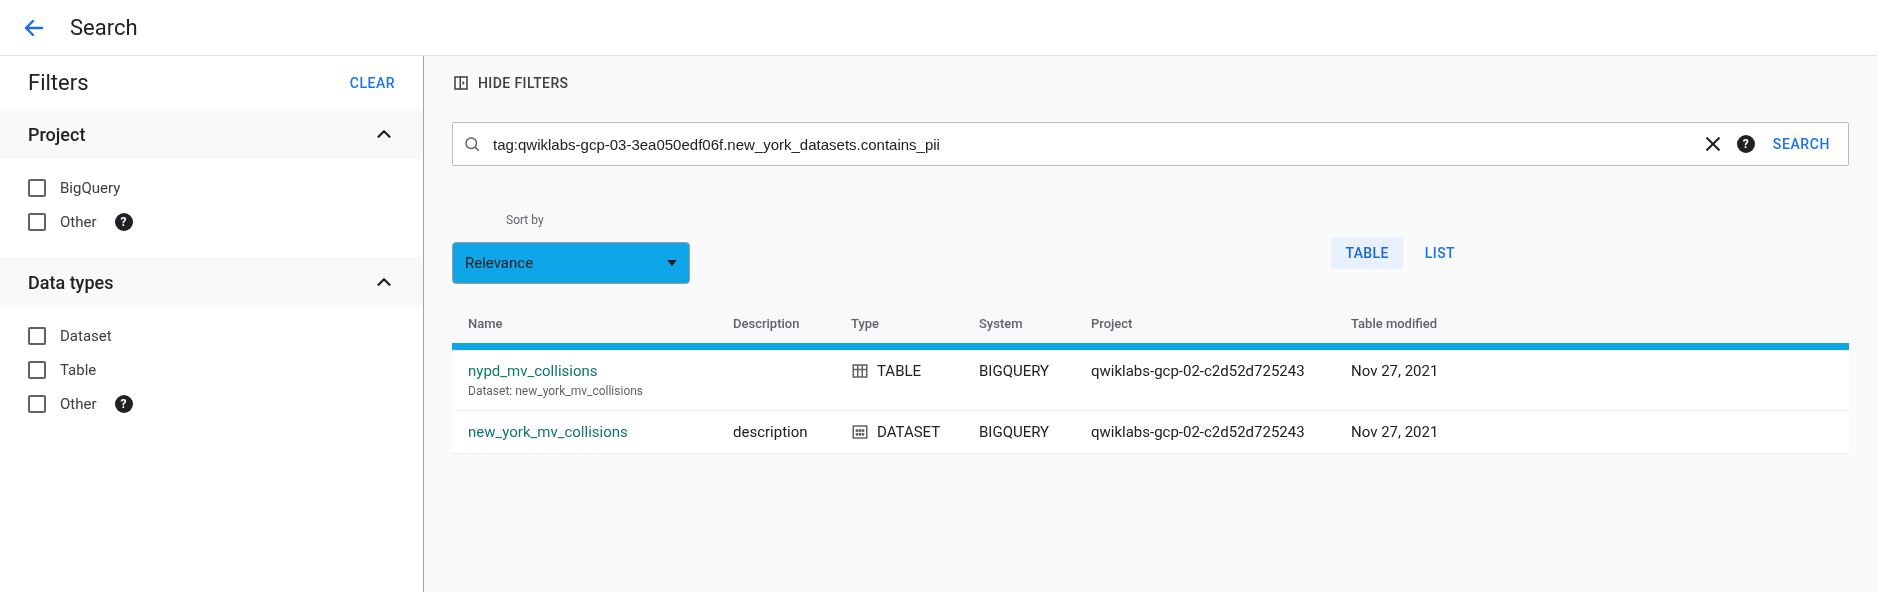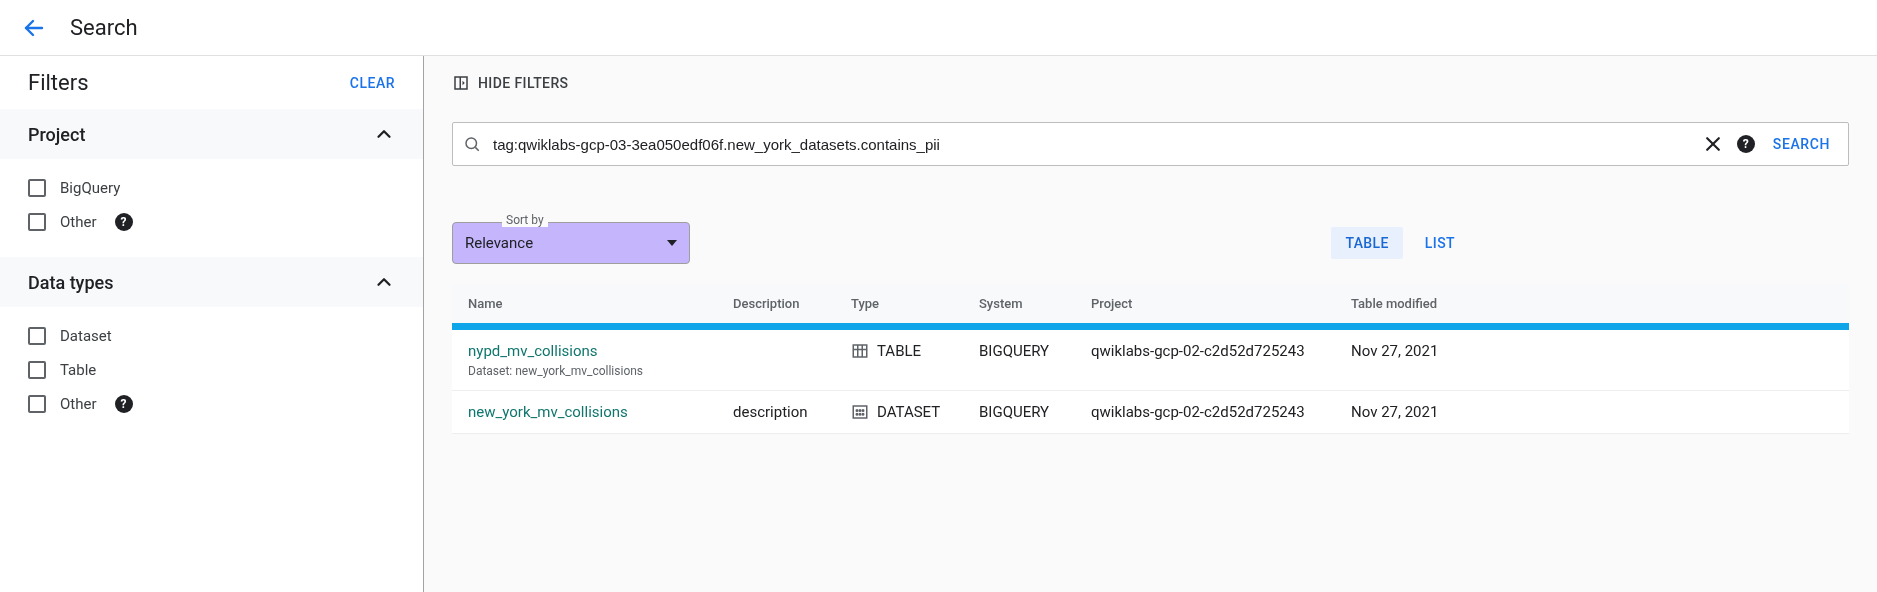--- a/index.html
+++ b/index.html
@@ -198,22 +198,23 @@
   .sort-select {
     border: 1px solid #9e9e9e;
     border-radius: 4px;
     height: 42px;
     width: 238px;
     padding: 0 12px;
     display: flex;
     align-items: center;
     justify-content: space-between;
     cursor: pointer;
-    background: #c4b5fd;
+    background: #0ea5e9;
     font-size: 15px;
+    margin-top: 20px;
   }
   .tri-down {
     width: 0; height: 0;
     border-left: 5px solid transparent;
     border-right: 5px solid transparent;
     border-top: 6px solid #202124;
   }
 
   .view-toggle {
     display: flex;

